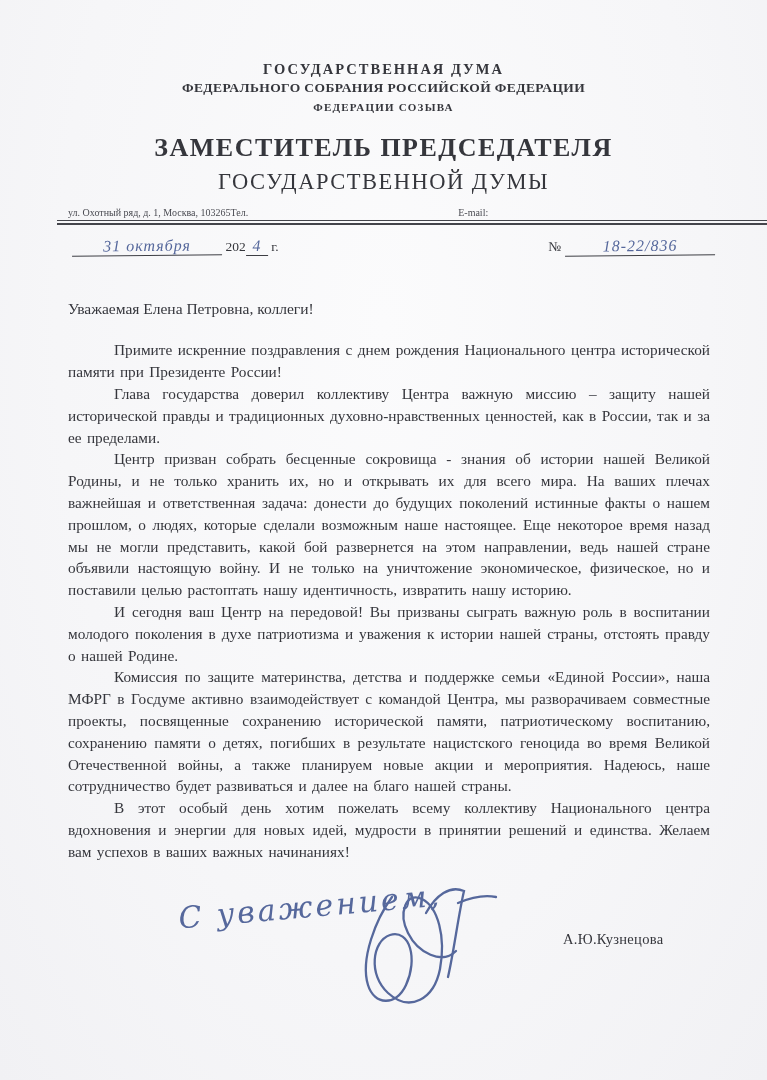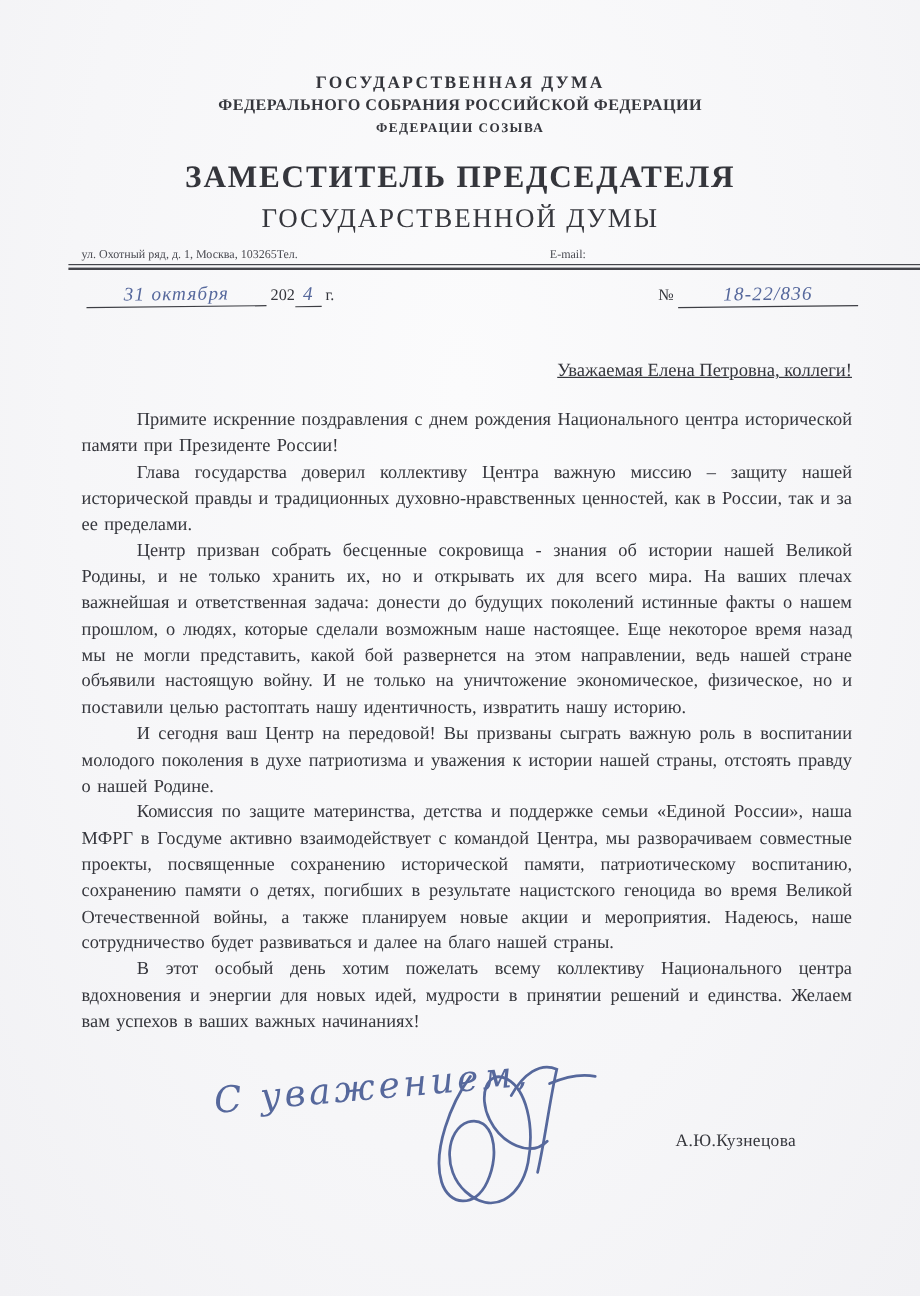--- a/index.html
+++ b/index.html
@@ -48,38 +48,38 @@
     border-bottom:1.2px solid #3d3e44;
     transform:rotate(-0.6deg);
   }
   .date-left .dm  { min-width:150px; }
   .date-left .yw  { min-width:22px; }
   .printed { font-size:13.5px; color:#35363c; font-style:normal; }
   .num-right .nv { min-width:150px; }
 
   
   .body-block { margin:0 57px 0 68px; }
-  .salutation { text-align:right; margin-top:44px; font-size:15.5px;text-decoration:underline; }
+  .salutation { text-align:left; margin-top:44px; font-size:15.5px; }
   .body-block p {
     margin:0; font-size:15.3px; line-height:21.8px;
     text-align:justify; text-indent:46px;
     word-spacing:1.5px;
   }
   .body-block p.first { margin-top:21px; }
 
   
   .sign-block { position:relative; height:160px; margin-top:8px; }
   .closing {
     position:absolute; left:178px; top:18px;
     color:#56689c; font-size:30px; font-style:italic;
     letter-spacing:3px; transform:rotate(-5deg);
     font-family:"DejaVu Serif", serif;
   }
   .scrawl { position:absolute; left:330px; top:2px; }
-  .sign-name { position:absolute; left:563px; top:72px; font-size:14.5px; letter-spacing:0.3px; }
+  .sign-name { position:absolute; left:563px; top:60px; font-size:14.5px; letter-spacing:0.3px; }
 </style>
 </head>
 <body>
 
 <div class="page">
 
   <div class="header">
     <div class="h-line1">ГОСУДАРСТВЕННАЯ  ДУМА</div>
     <div class="h-line2">ФЕДЕРАЛЬНОГО СОБРАНИЯ РОССИЙСКОЙ ФЕДЕРАЦИИ</div>
     <div class="h-line3">ФЕДЕРАЦИИ СОЗЫВА</div>

